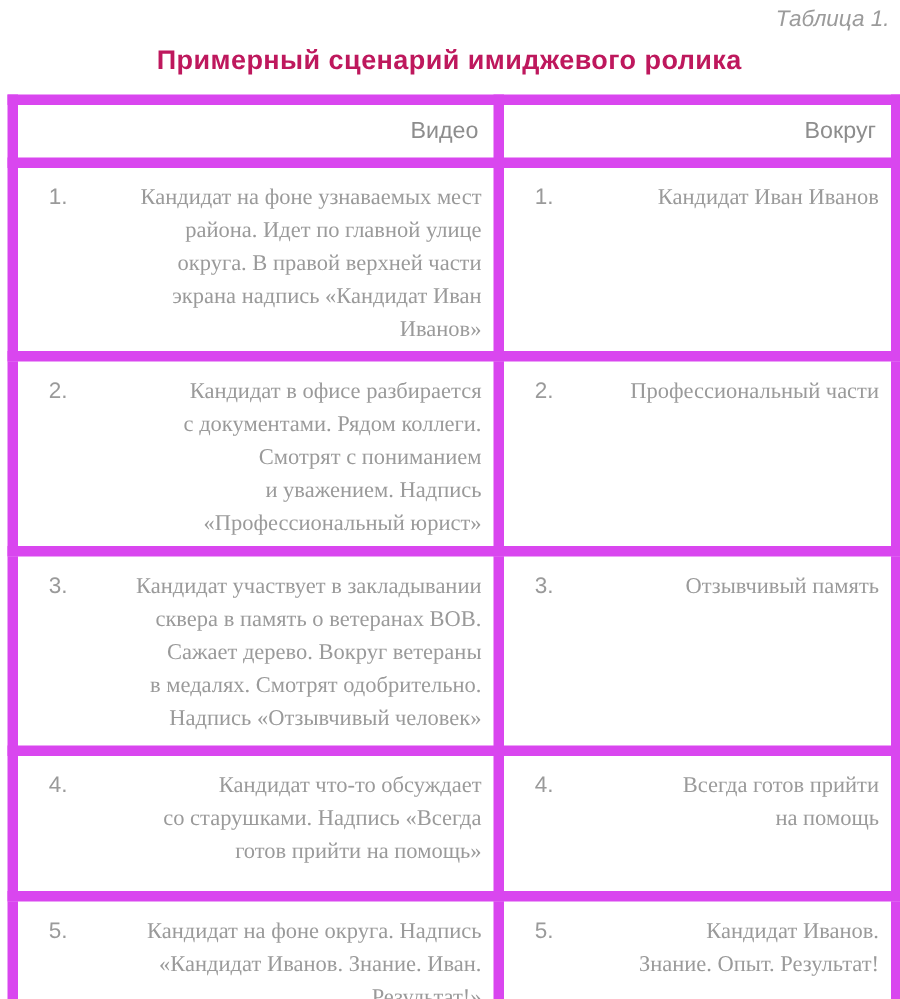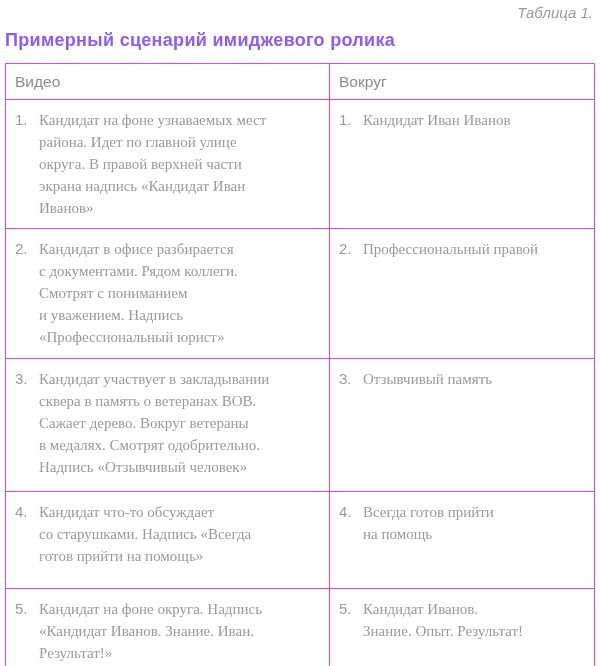--- a/index.html
+++ b/index.html
@@ -20,41 +20,41 @@
   }
   .table-label {
     text-align: right;
     font-size: 15px;
     line-height: 18px;
     color: #9b9b9b;
     padding-right: 1px;
     font-style: italic;
   }
   .doc-title {
-    text-align: left;
+    text-align: center;
     font-size: 18px;
     line-height: 22px;
     font-weight: bold;
-    color: #8b5cf6;
+    color: #be185d;
     letter-spacing: 0.3px;
     margin-top: 7px;
   }
   table.scenario {
     border-collapse: collapse;
     table-layout: fixed;
     width: 589px;
     margin-top: 12px;
   }
   table.scenario col.c-video { width: 324px; }
   table.scenario col.c-audio { width: 265px; }
   table.scenario th,
   table.scenario td {
-    border: 1px solid #d946ef;
+    border: 7px solid #d946ef;
     vertical-align: top;
-    text-align: left;
+    text-align: right;
     padding: 0;
     box-sizing: border-box;
   }
   table.scenario th {
     font-weight: normal;
     font-size: 15.5px;
     color: #8d8d8d;
     padding: 9px 10px 8px 9px;
     height: 36px;
   }
@@ -126,21 +126,21 @@
             <span class="txt">Кандидат в офисе разбирается
 с документами. Рядом коллеги.
 Смотрят с пониманием
 и уважением. Надпись
 «Профессиональный юрист»</span>
           </div>
         </td>
         <td>
           <div class="cell">
             <span class="num">2.</span>
-            <span class="txt">Профессиональный правой</span>
+            <span class="txt">Профессиональный части</span>
           </div>
         </td>
       </tr>
       <tr class="r3">
         <td>
           <div class="cell">
             <span class="num">3.</span>
             <span class="txt">Кандидат участвует в закладывании
 сквера в память о ветеранах ВОВ.
 Сажает дерево. Вокруг ветераны

